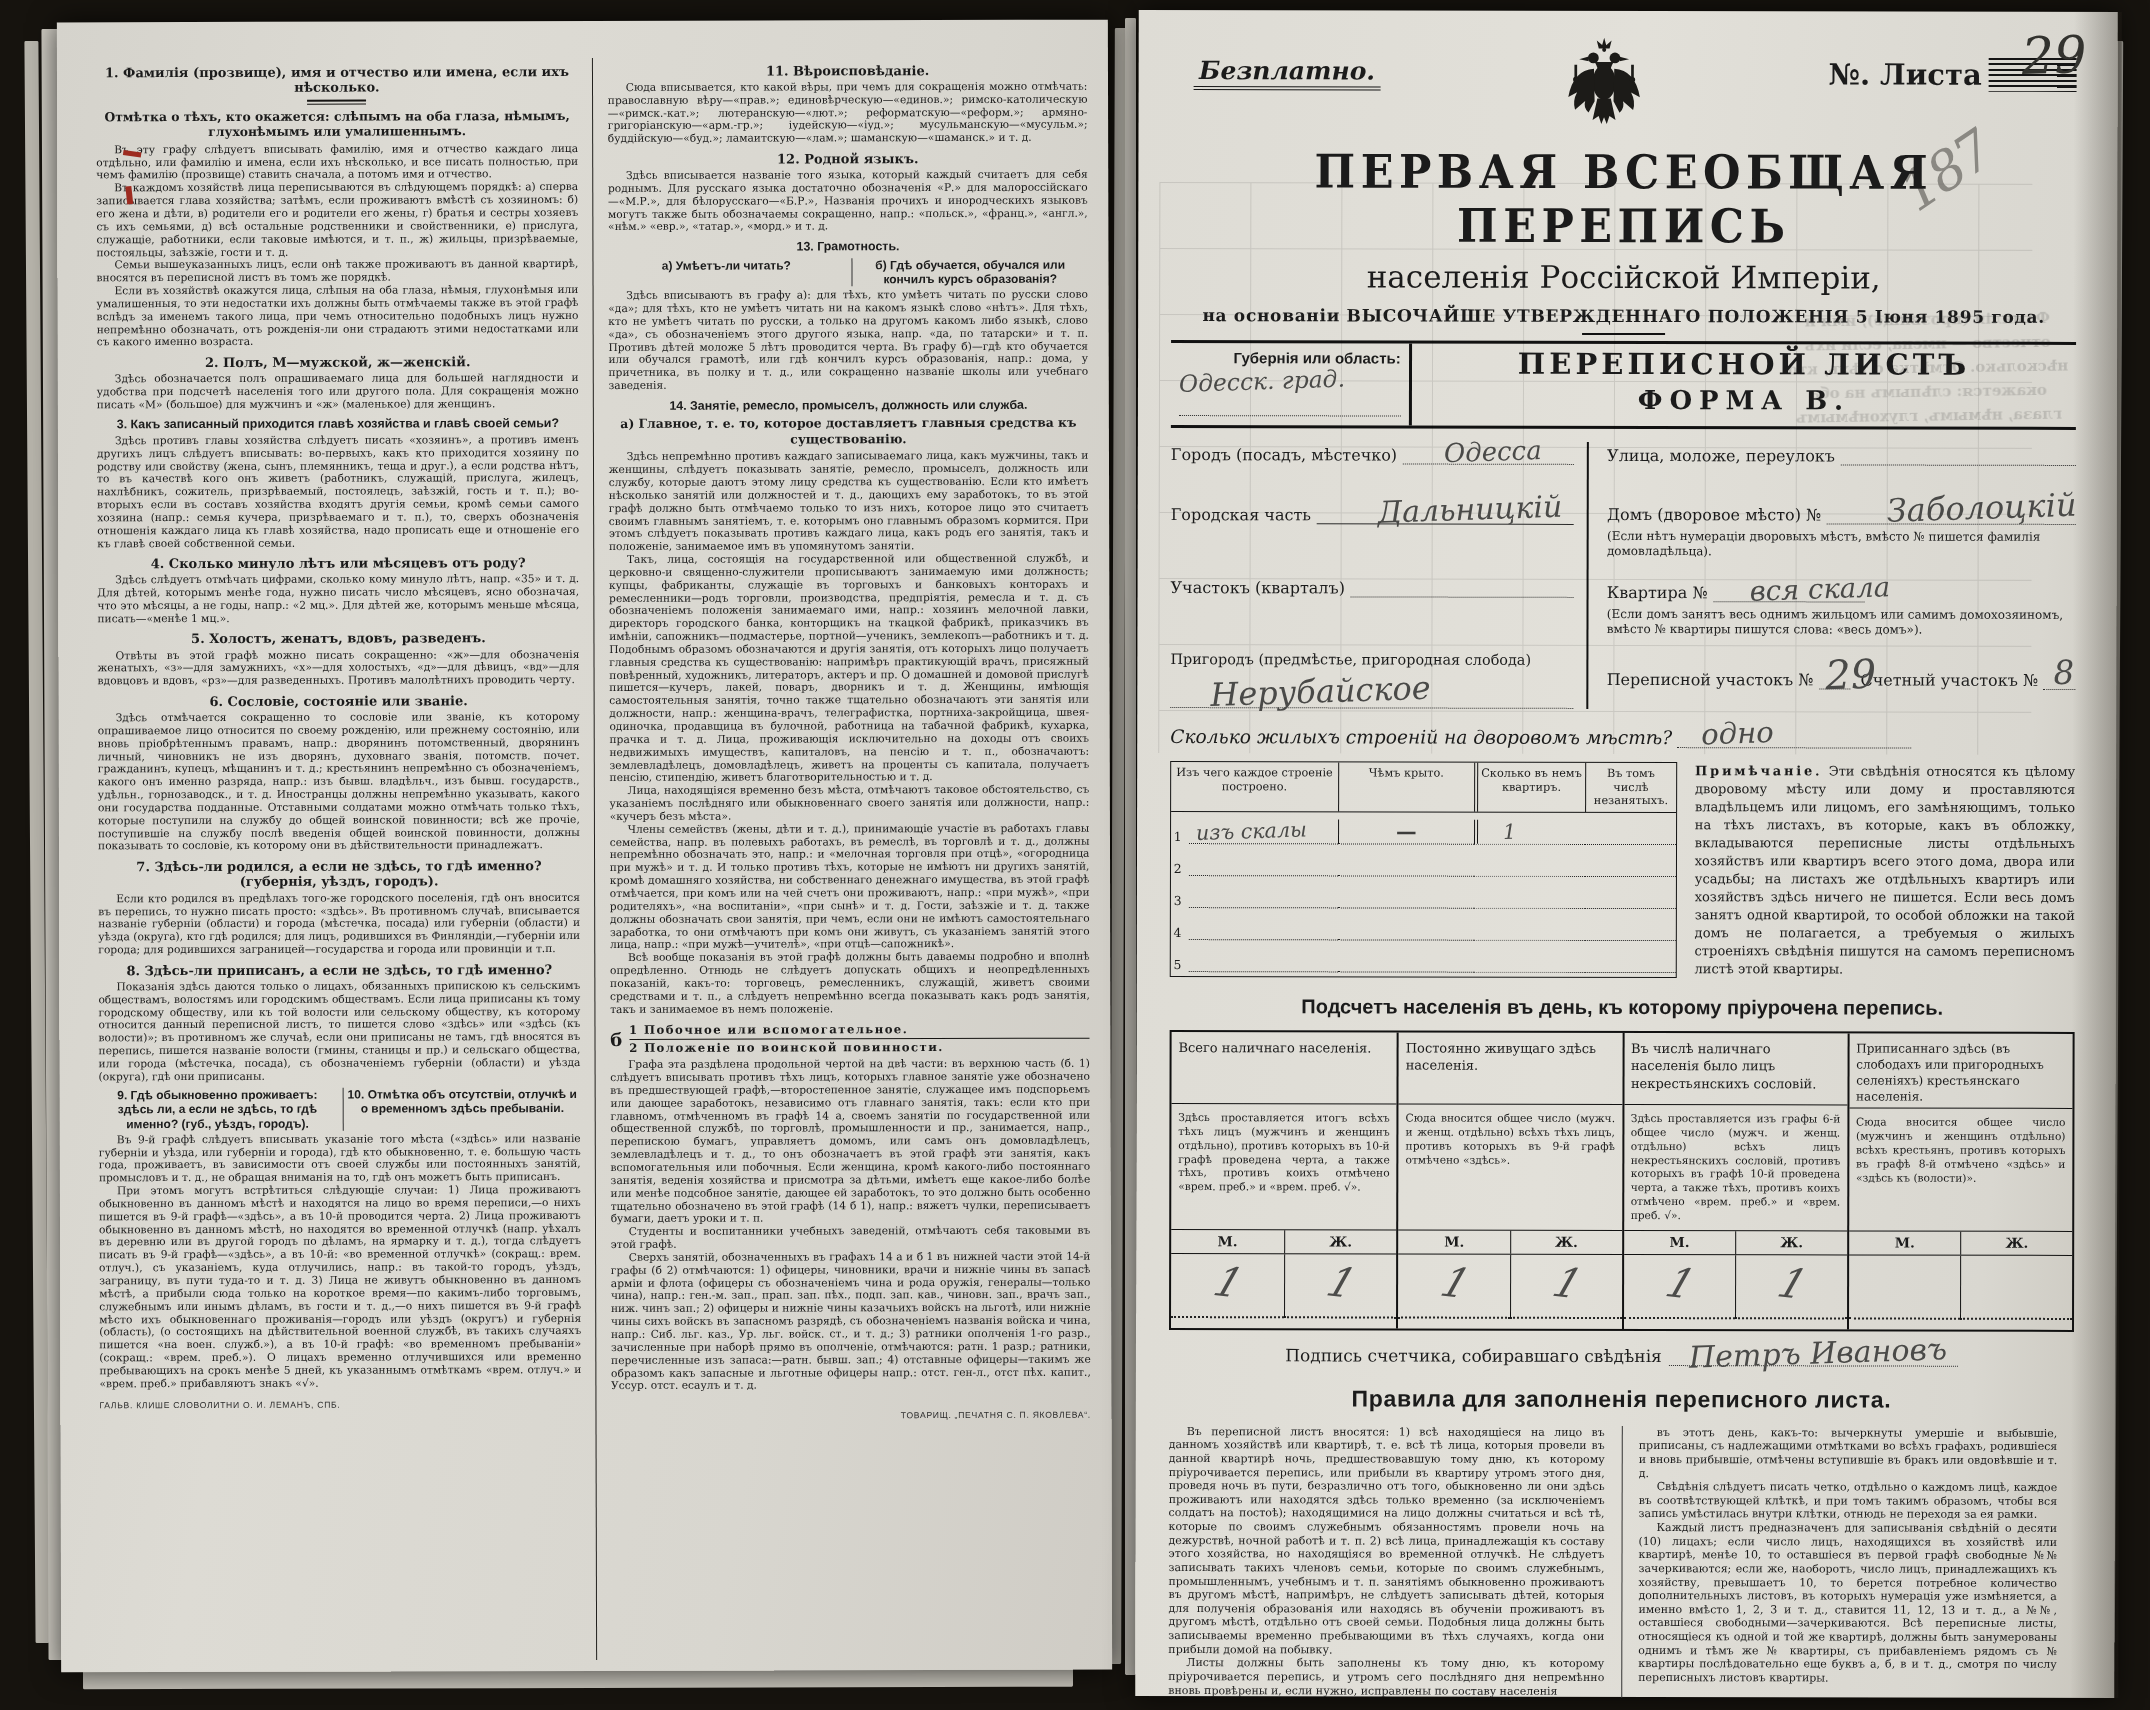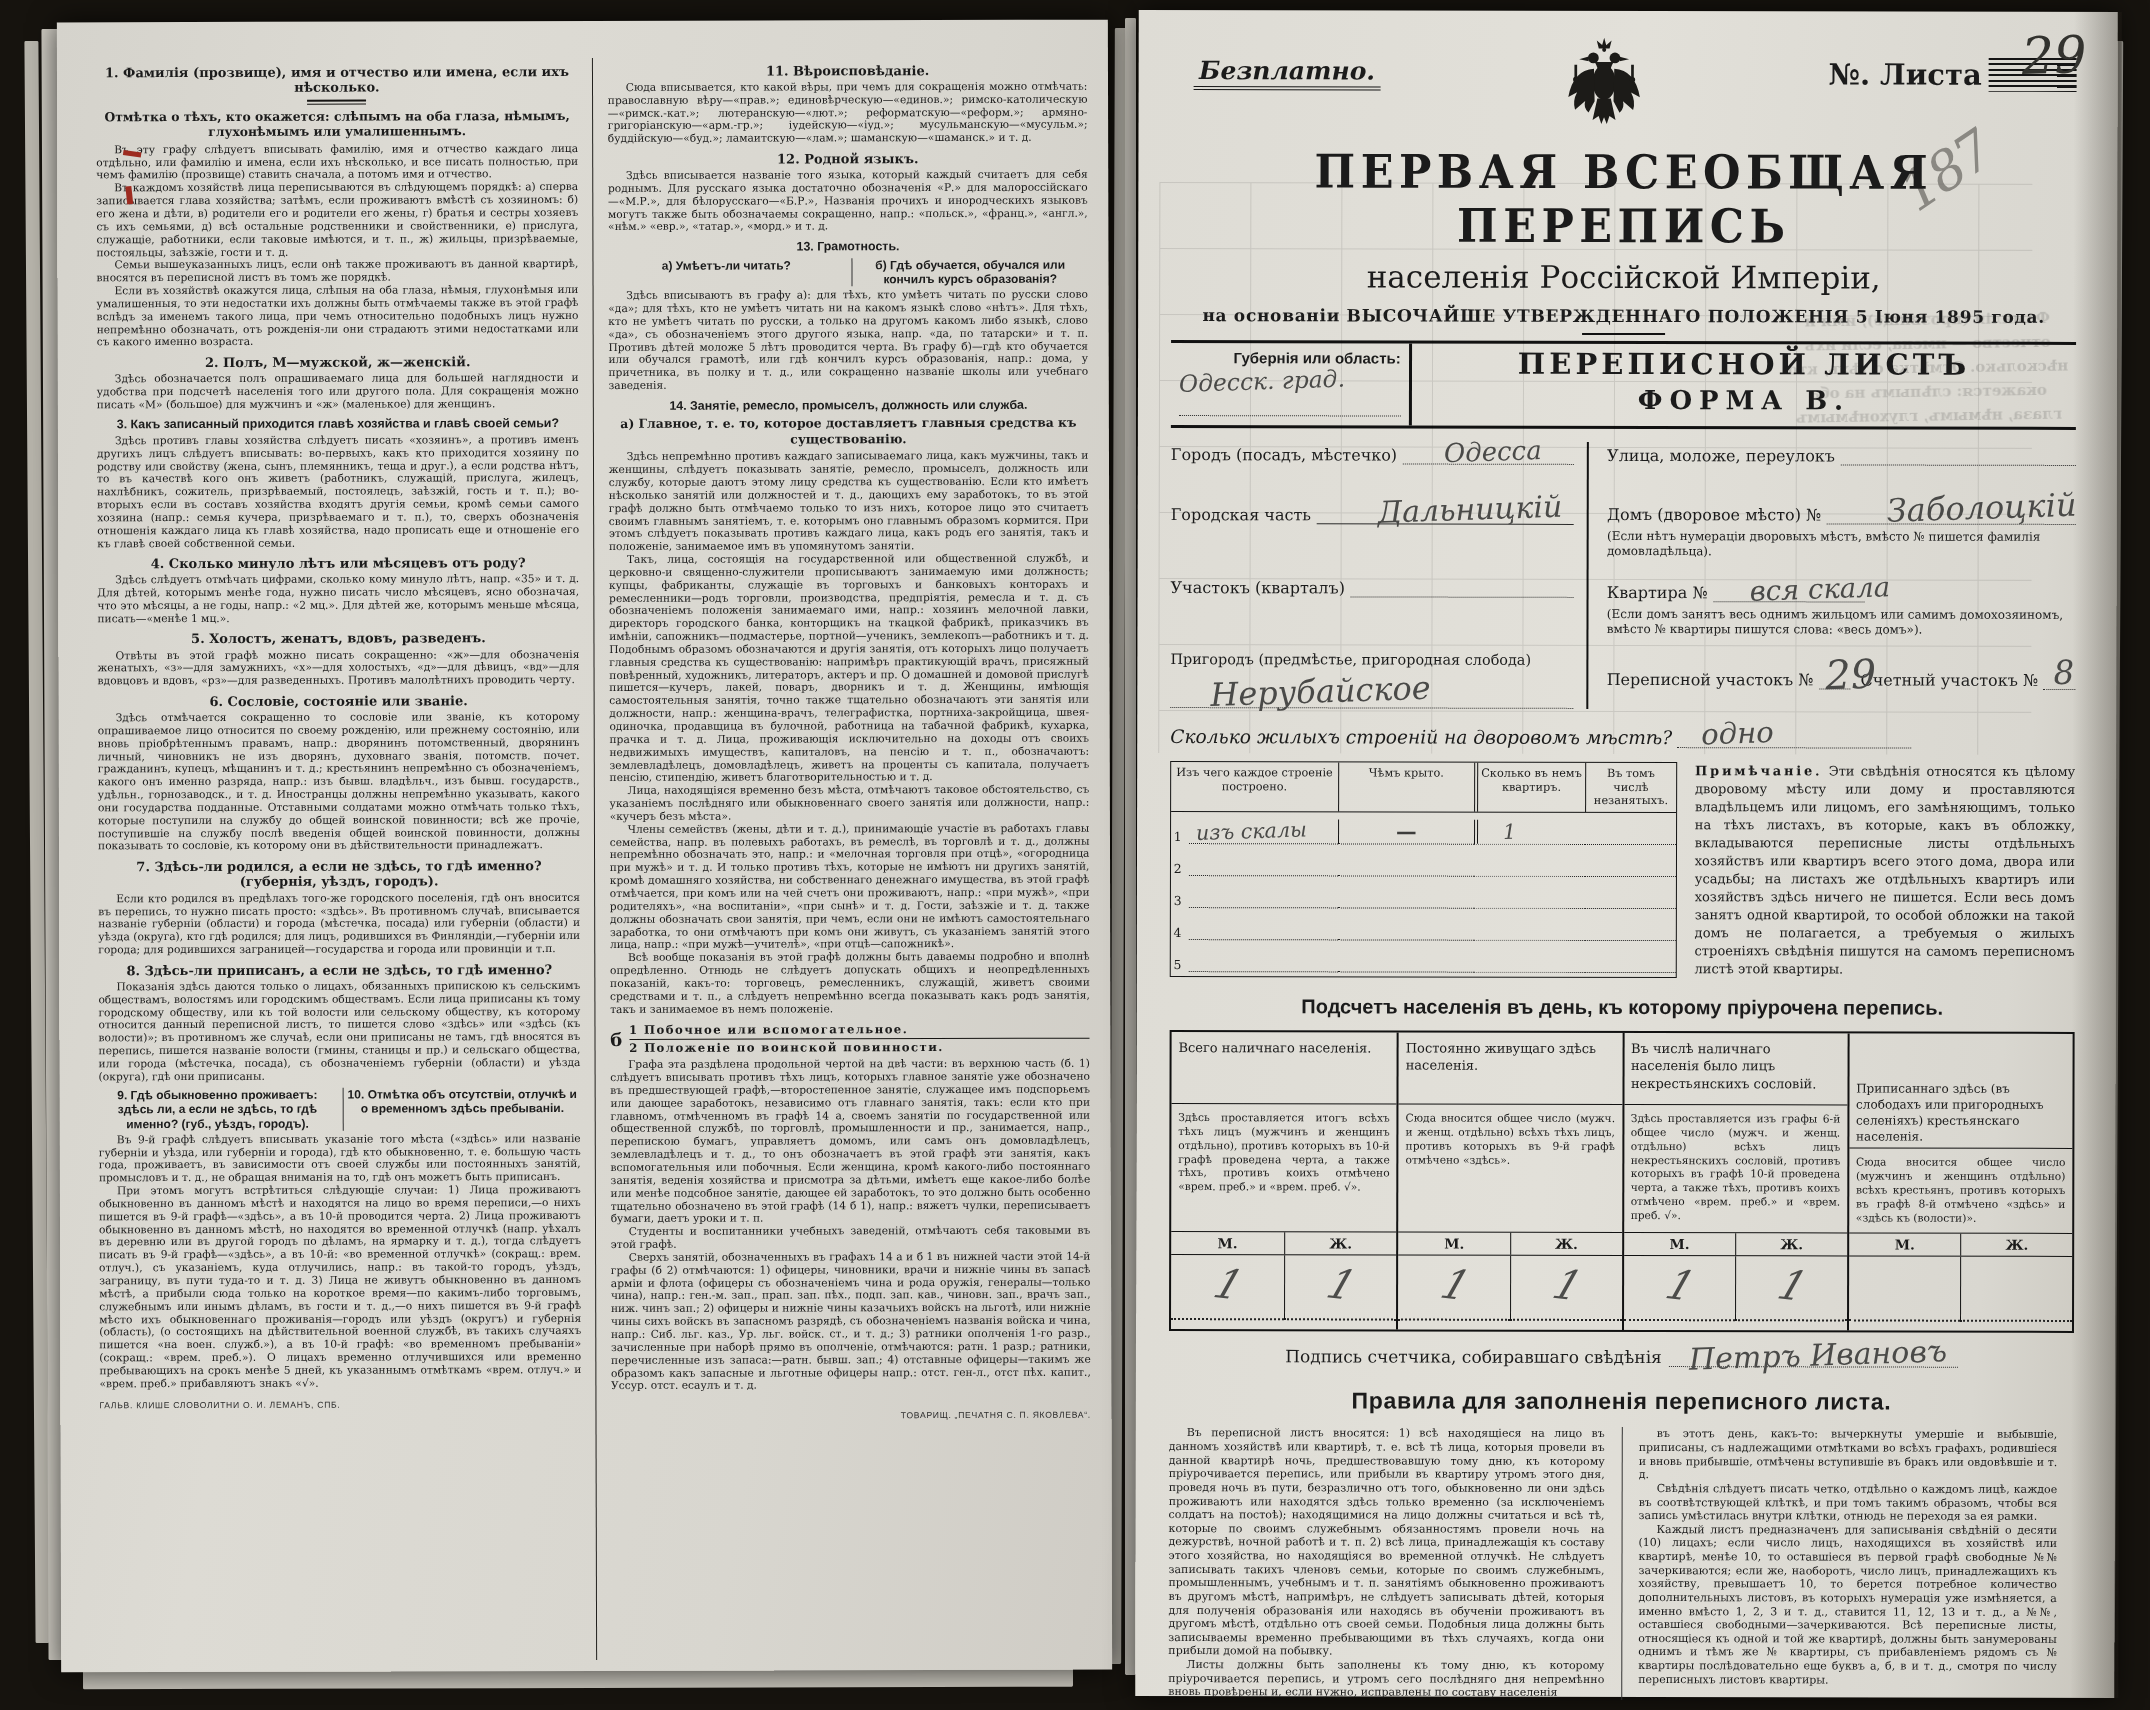--- a/index.html
+++ b/index.html
@@ -481,21 +481,21 @@
         <div class="ct-vals">
           <div>
               <span class="hw">1</span>
             </div>
           <div>
               <span class="hw">1</span>
             </div>
         </div>
       </div>
       <div class="ccol">
-        <div class="ct-title" style="font-size:12px;margin-top:40px;">Приписаннаго здѣсь (въ слободахъ или пригородныхъ селеніяхъ) крестьянскаго населенія.</div>
+        <div class="ct-title" style="font-size:12px;">Приписаннаго здѣсь (въ слободахъ или пригородныхъ селеніяхъ) крестьянскаго населенія.</div>
         <div class="ct-desc">Сюда вносится общее число (мужчинъ и женщинъ отдѣльно) всѣхъ крестьянъ, противъ которыхъ въ графѣ 8-й отмѣчено «здѣсь» и «здѣсь къ (волости)».</div>
         <div class="ct-mz">
           <div>М.</div>
           <div>Ж.</div>
         </div>
         <div class="ct-vals">
           <div>
               <span class="hw"></span>
             </div>
           <div>

